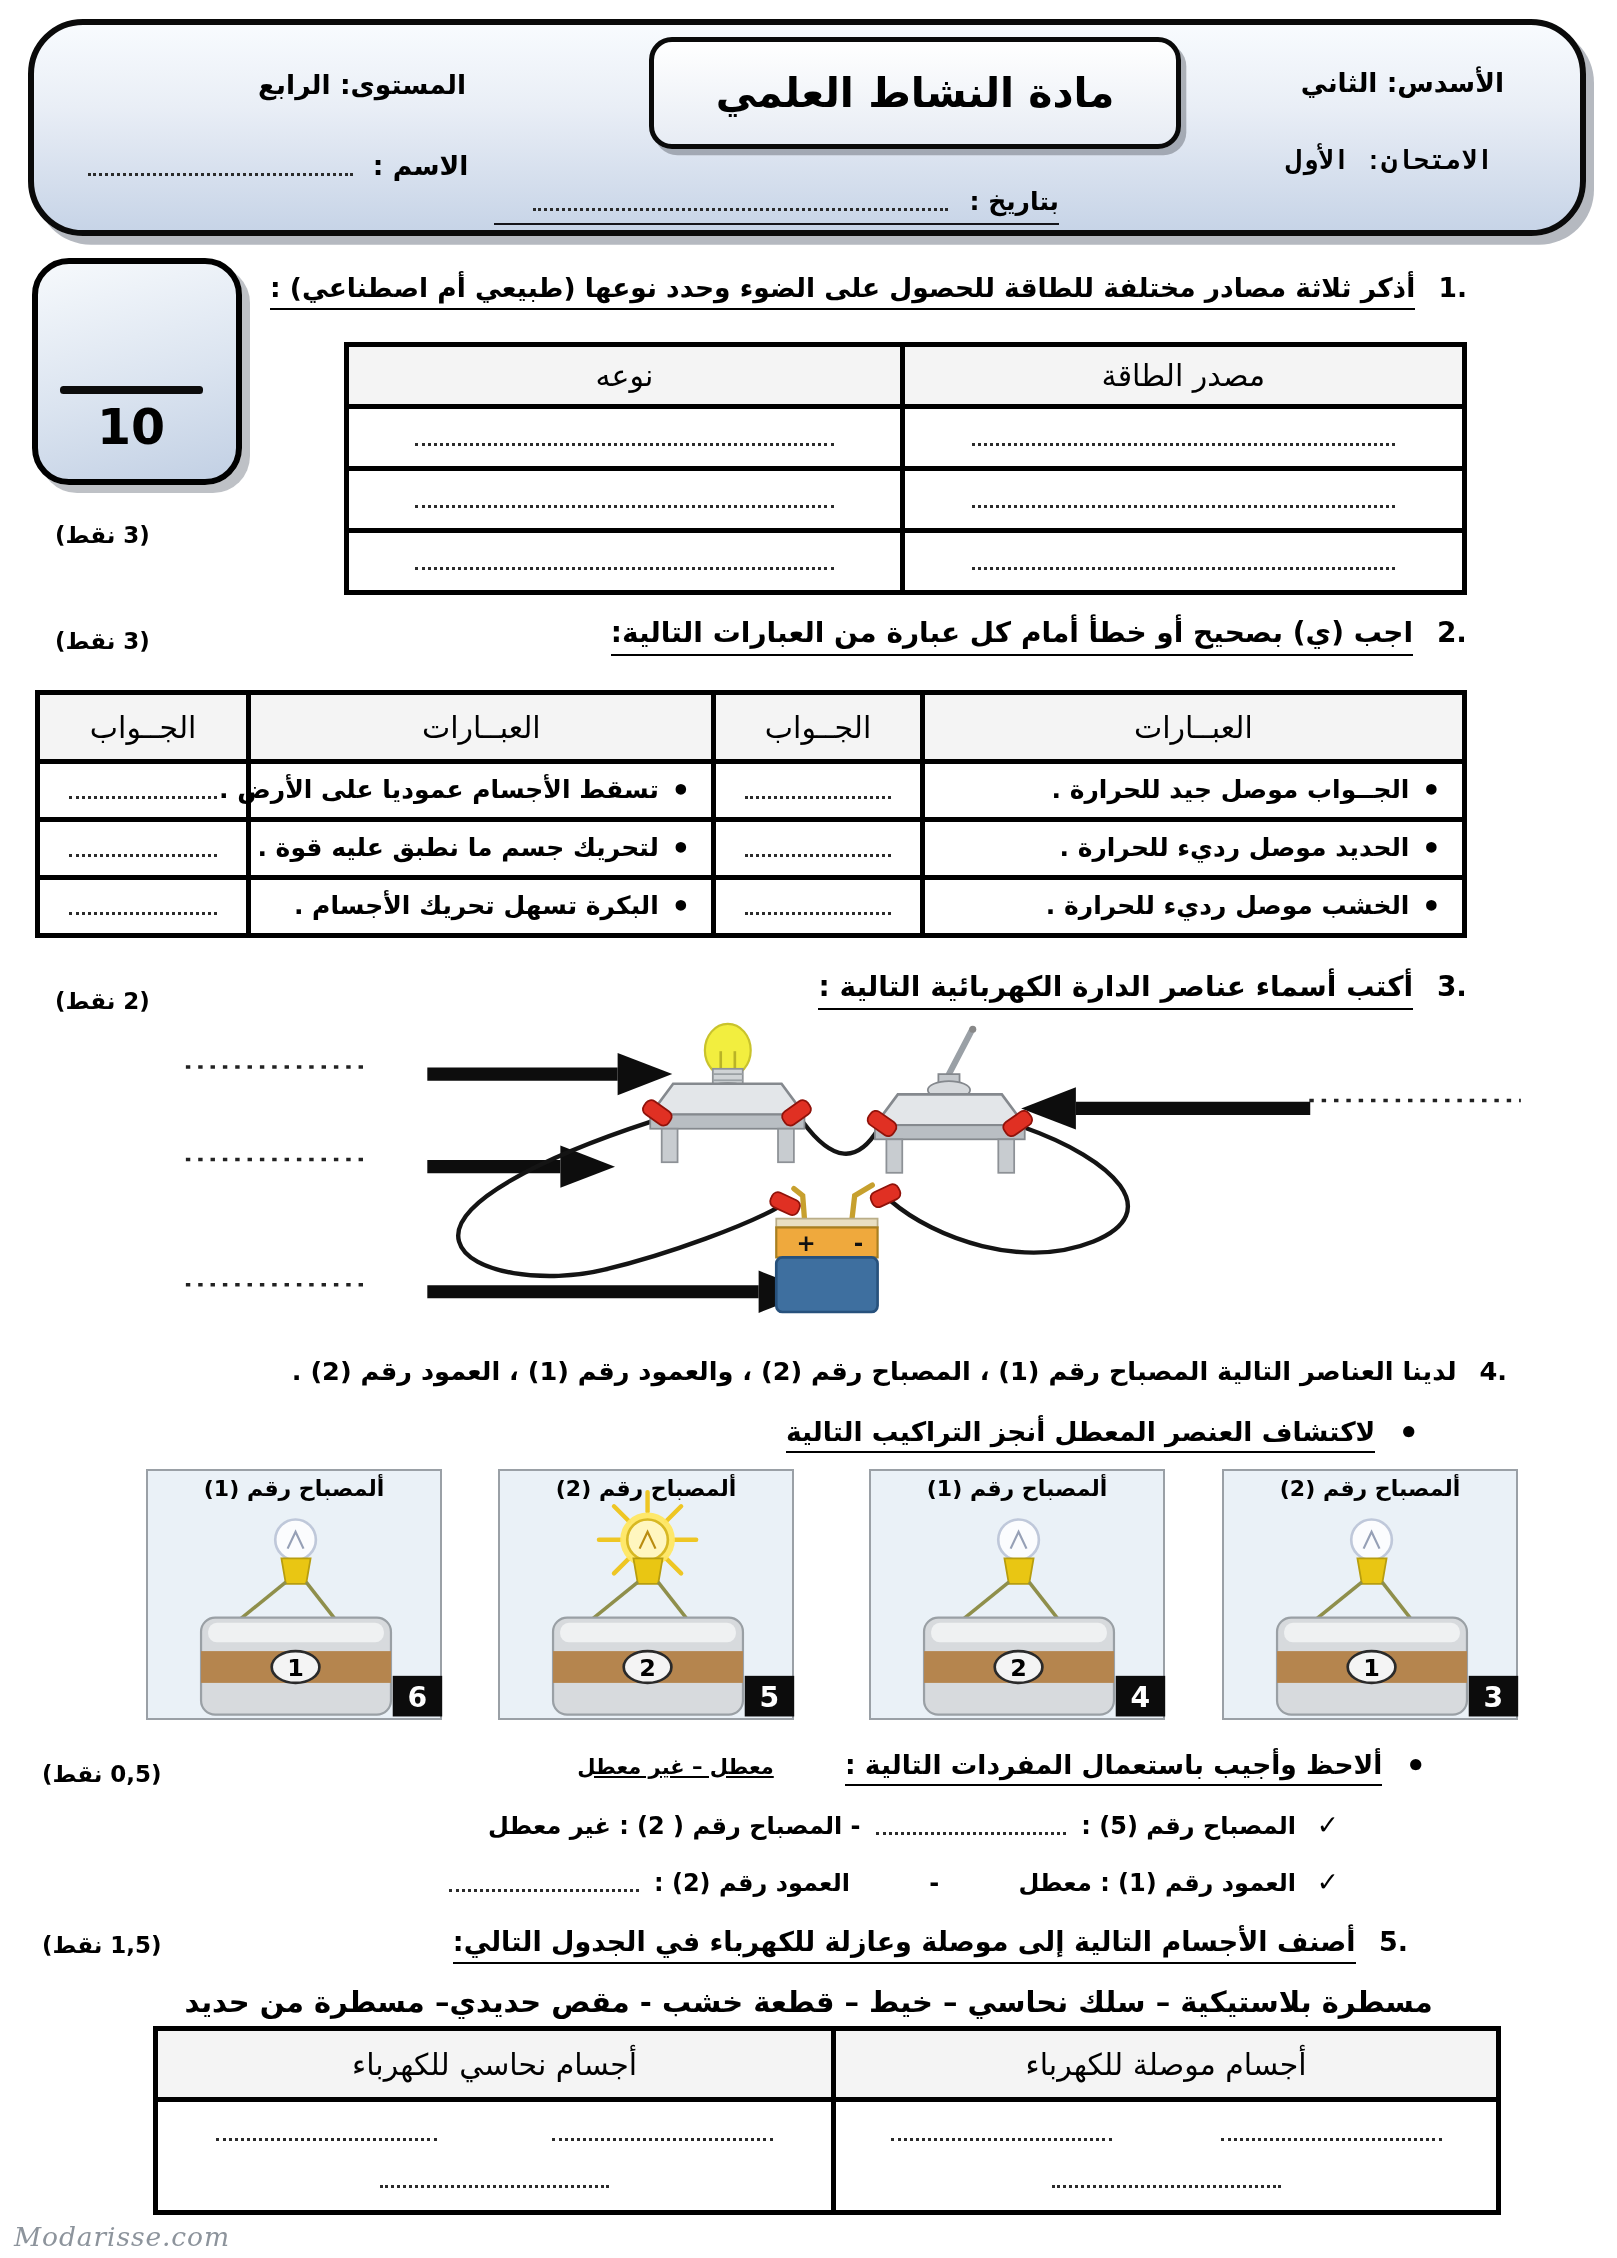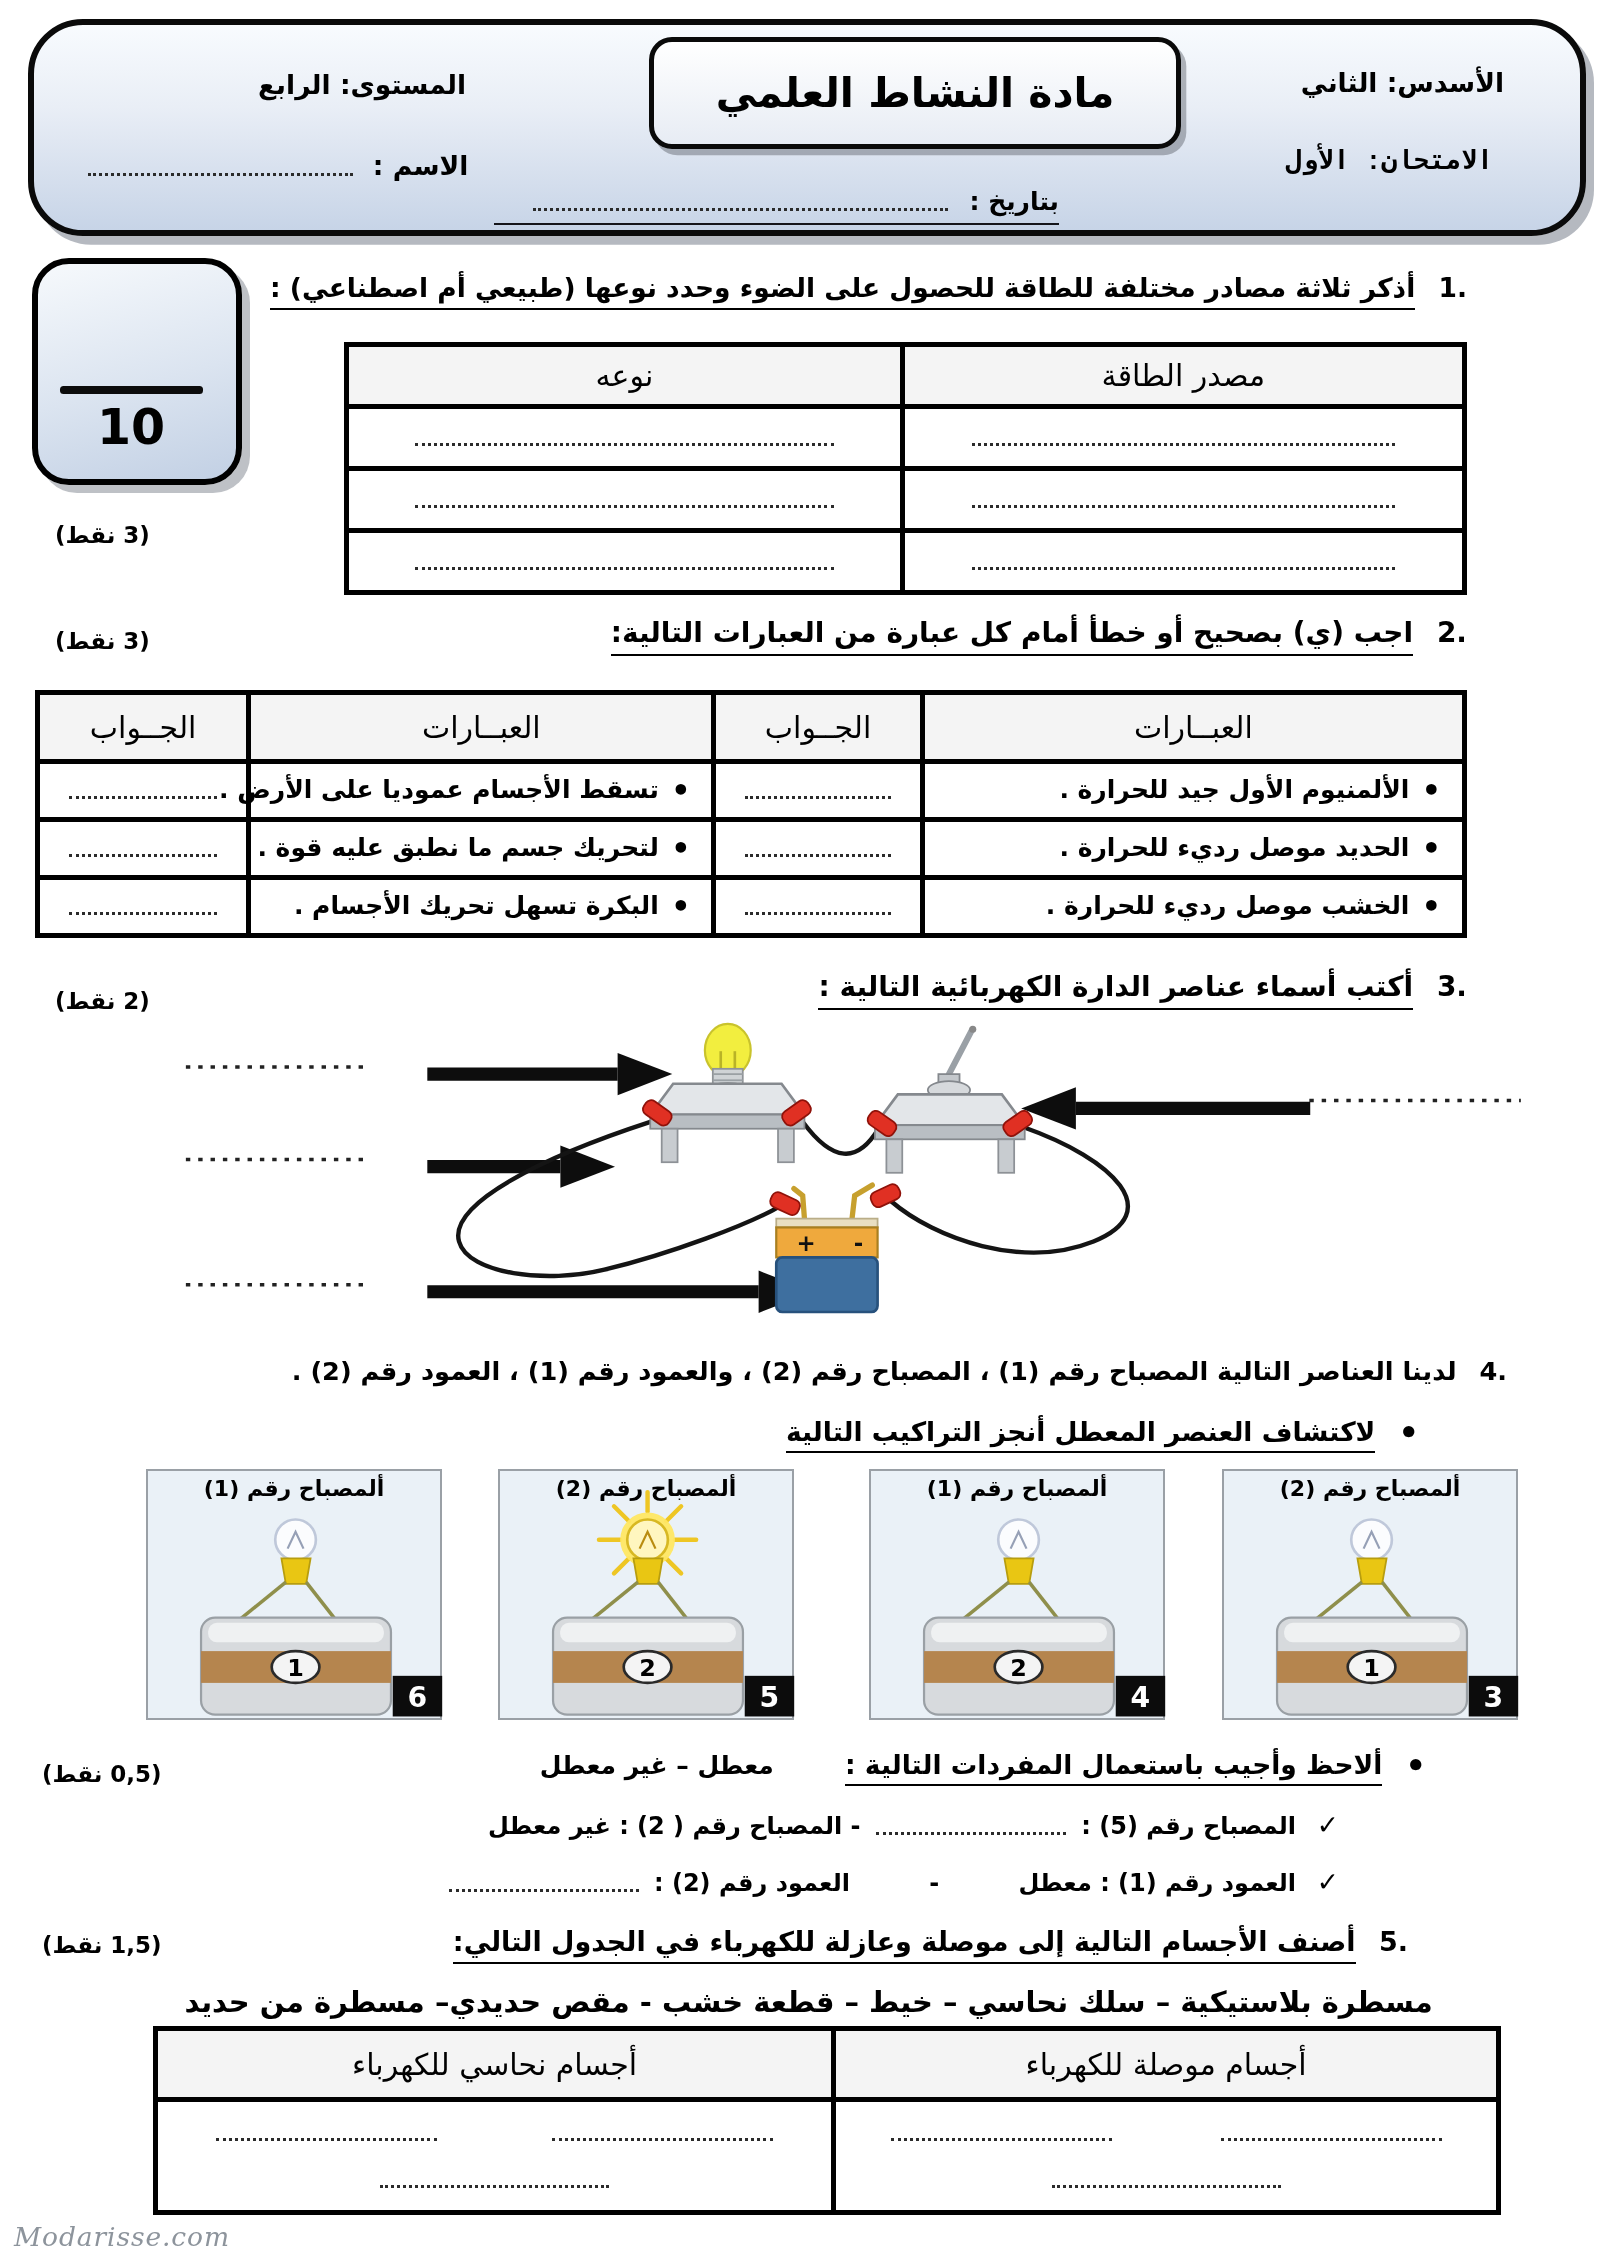--- a/index.html
+++ b/index.html
@@ -119,21 +119,21 @@
         <col style="width:14.8%">
       </colgroup>
     <tbody>
         <tr style="height:69px;">
       <th>العبــارات</th>
       <th>الجــواب</th>
       <th>العبــارات</th>
       <th>الجــواب</th>
     </tr>
     <tr style="height:58px;">
-      <td class="stmt"><span class="blt">•</span><span>الألمنيوم الأول جيد للحرارة .</span></td>
+      <td class="stmt"><span class="blt">•</span><span>الجــواب موصل جيد للحرارة .</span></td>
       <td class="blankcell"><span class="dots" style="width:72%;"></span></td>
       <td class="stmt"><span class="blt">•</span><span>تسقط الأجسام عموديا على الأرض .</span></td>
       <td class="blankcell"><span class="dots" style="width:72%;"></span></td>
     </tr>
     <tr style="height:58px;">
       <td class="stmt"><span class="blt">•</span><span>الحديد موصل رديء للحرارة .</span></td>
       <td class="blankcell"><span class="dots" style="width:72%;"></span></td>
       <td class="stmt"><span class="blt">•</span><span>لتحريك جسم ما نطبق عليه قوة .</span></td>
       <td class="blankcell"><span class="dots" style="width:72%;"></span></td>
     </tr>
@@ -314,21 +314,21 @@
       <ellipse cx="167" cy="180" rx="27" ry="18" fill="#f4f4f4" stroke="#2a2a2a" stroke-width="3"></ellipse>
       <text x="167" y="190" text-anchor="middle" font-size="27" font-weight="bold">1</text>
       <rect x="277" y="190" width="56" height="46" fill="#0c0c0c"></rect>
       <text x="305" y="225" text-anchor="middle" font-size="32" font-weight="bold" fill="#fff">3</text>
     </svg>
   </div>
 
   <div class="abs bulletline" style="right:191px;top:1747px;font-size:26.5px;">
     <span class="bl">•</span>
     <span class="ul" style="border-bottom:2.6px solid #000;padding-bottom:4.4px;">ألاحظ وأجيب باستعمال المفردات التالية :</span>
-    <span style="margin-right:62px;font-size:25px;">معطل – غير معطل</span>
+    <span style="margin-right:62px;font-size:21px;text-decoration:underline;">معطل – غير معطل</span>
   </div>
   <div class="abs pts" style="left:42px;top:1761px;">(0,5 نقط)</div>
 
   <div class="abs chkline" style="right:278px;top:1809px;">
     <span class="chk">✓</span>
     <span>المصباح رقم (5) :</span>
     <span class="dots" style="width:190px;margin:0 7px;"></span>
     <span>- المصباح رقم ( 2) : غير معطل</span>
   </div>
   <div class="abs chkline" style="right:278px;top:1866px;">

